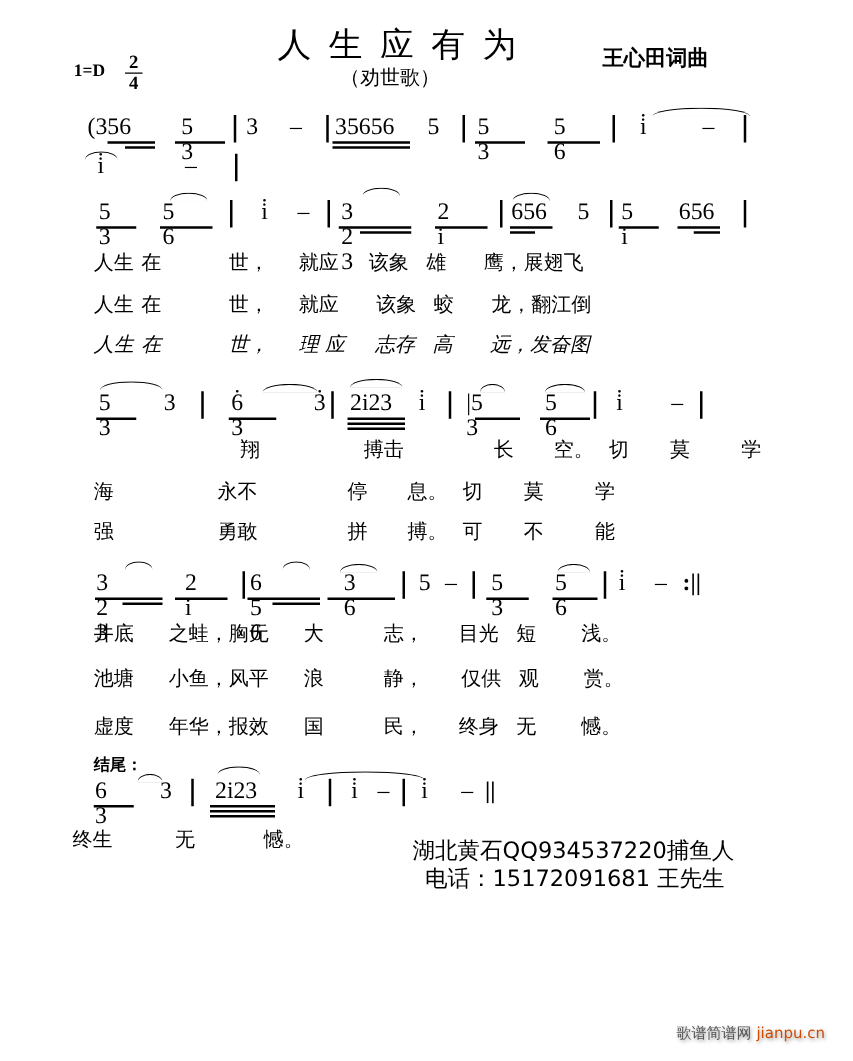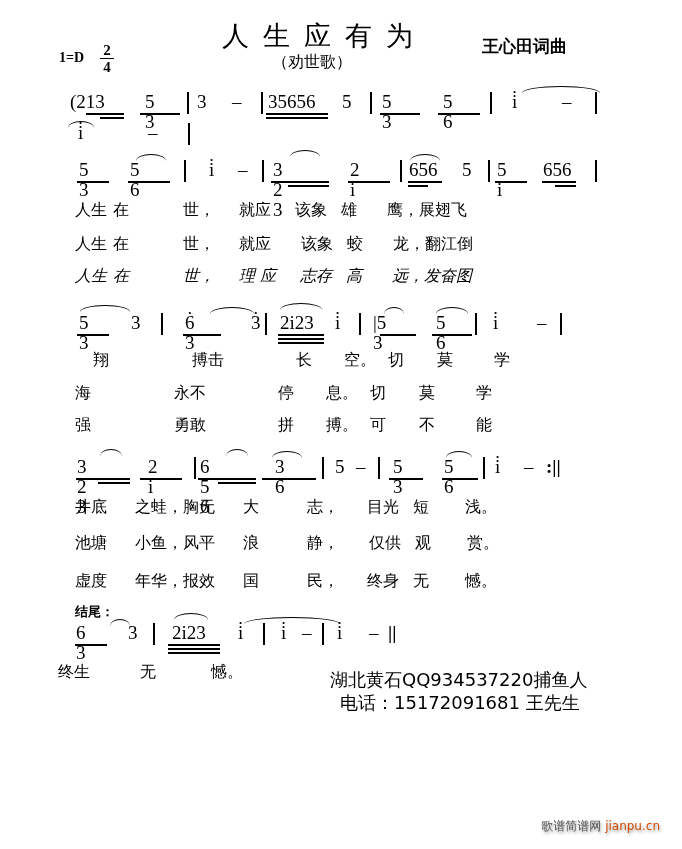--- a/index.html
+++ b/index.html
@@ -29,21 +29,21 @@
 <div class="abs title">人生应有为</div>
 <div class="abs subtitle">（劝世歌）</div>
 <div class="abs composer">王心田词曲</div>
 <div class="abs key">1=D</div>
 <div class="abs ts">
   <div>2</div>
   <div class="line">4</div>
 </div>
 
 <div class="mrow" style="top:92px;">
-  <span class="n" style="left:70px;">(213</span>
+  <span class="n" style="left:70px;">(356</span>
   <div class="ul" style="left:86px;top:21px;width:38px;"></div>
   <div class="ul" style="left:100px;top:25px;width:24px;"></div>
   <span class="n" style="left:145px;">5 3</span>
   <div class="ul" style="left:140px;top:21px;width:40px;"></div>
   <div class="bar" style="left:187px;top:0;"></div>
   <span class="n" style="left:197px;">3</span>
   <span class="n" style="left:232px;">–</span>
   <div class="bar" style="left:261px;top:0;"></div>
   <span class="n" style="left:268px;">35656</span>
   <div class="ul" style="left:266px;top:21px;width:62px;"></div>
@@ -135,21 +135,21 @@
   <span class="n" style="left:436px;">5 6</span>
   <div class="ul" style="left:432px;top:21px;width:40px;"></div>
   <div class="slur" style="left:436px;top:-6px;width:32px;"></div>
   <div class="bar" style="left:475px;top:0;"></div>
   <span class="n dot" style="left:493px;">i</span>
   <span class="n" style="left:537px;">–</span>
   <div class="bar" style="left:560px;top:0;"></div>
 </div>
 
 <div>
-  <div class="lyric" style="left:93px;top:350px;width:540px;">
+  <div class="lyric" style="left:69px;top:350px;width:540px;text-align:right;">
     <span>翔</span><span style="margin-left:83px">搏击</span><span style="margin-left:72px">长</span><span style="margin-left:32px">空。</span><span style="margin-left:12px">切</span><span style="margin-left:33px">莫</span><span style="margin-left:41px">学</span>
   </div>
   <div class="lyric" style="left:75px;top:383px;">
     <span>海</span><span style="margin-left:83px">永不</span><span style="margin-left:72px">停</span><span style="margin-left:32px">息。</span><span style="margin-left:12px">切</span><span style="margin-left:33px">莫</span><span style="margin-left:41px">学</span>
   </div>
   <div class="lyric" style="left:75px;top:415px;">
     <span>强</span><span style="margin-left:83px">勇敢</span><span style="margin-left:72px">拼</span><span style="margin-left:32px">搏。</span><span style="margin-left:12px">可</span><span style="margin-left:33px">不</span><span style="margin-left:41px">能</span>
   </div>
 </div>
 

